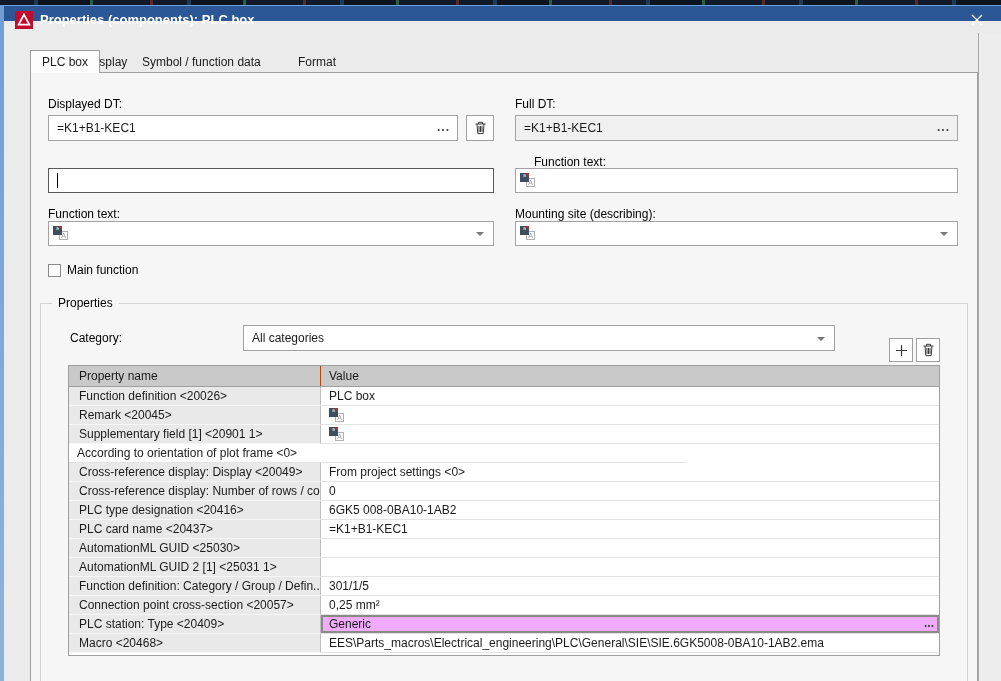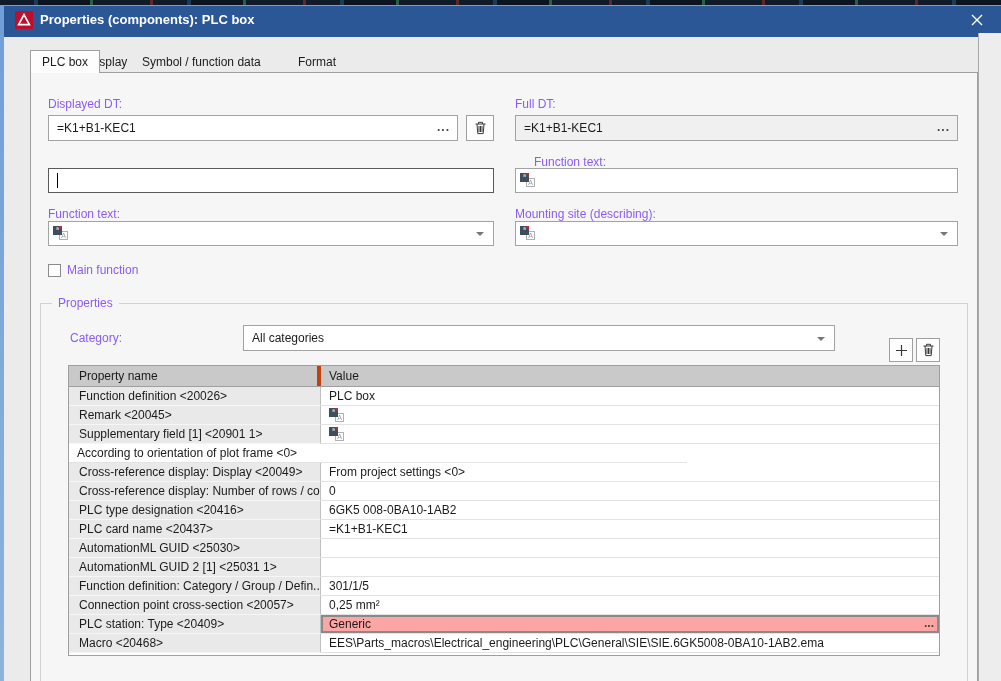--- a/index.html
+++ b/index.html
@@ -7,37 +7,37 @@
   body { font-family:"Liberation Sans", sans-serif; font-size:12px; color:#1b1b1b; }
 
   .window { position:relative; width:1001px; height:681px; background:#ebebeb; }
 
   .top-strip { position:absolute; left:0; top:0; width:1001px; height:5px;
     background:repeating-linear-gradient(90deg,#101a28 0 34px,#1d3a57 34px 38px,#0c1420 38px 90px,#2a5e46 90px 93px,#101a28 93px 150px,#5a2a2a 150px 153px); }
 
   .left-border { position:absolute; left:0; top:5px; width:4px; height:676px;
     background:linear-gradient(180deg,#6f9fd6,#8db3dd); z-index:5; }
 
-  .titlebar { position:absolute; left:0; top:5px; width:1001px; height:32px; background:#2b5797; border-top:1px solid #6f9fd6; }
+  .titlebar { position:absolute; left:0; top:5px; width:1001px; height:16px; background:#2b5797; border-top:1px solid #6f9fd6; }
   .app-icon { position:absolute; left:15px; top:5px; width:18px; height:18px; }
   .title { position:absolute; left:40px; top:6px; color:#ffffff; font-size:13px; font-weight:600; }
   .close-btn { position:absolute; right:14px; top:5px; width:20px; height:18px; display:flex; align-items:center; justify-content:center; cursor:pointer; }
 
   .dialog-right-margin { position:absolute; left:978px; top:33px; width:23px; height:648px; background:#ededed; border-left:1px solid #a9a9a9; }
 
   
   .tab { position:absolute; font-size:12px; color:#1b1b1b; cursor:pointer; }
   .tab.active { left:30px; top:50px; height:23px; padding:4px 11px 0 11px; background:#fdfdfd; border:1px solid #9f9f9f; border-bottom:none; z-index:3; }
   .tab.t2 { left:88px;  top:55px; }
   .tab.t3 { left:142px; top:55px; }
   .tab.t4 { left:298px; top:55px; }
 
   .tab-page { position:absolute; left:30px; top:72px; width:948px; height:609px; background:#f6f6f6; border:1px solid #9f9f9f; border-bottom:none; }
 
-  .lbl { position:absolute; color:#8b5cf6; }
+  .lbl { position:absolute; color:#000000; }
 
   .inp { position:absolute; background:#ffffff; border:1px solid #a3a3a3; line-height:24px; padding-left:8px; }
   .inp .ell { position:absolute; right:7px; top:0; line-height:22px; font-weight:bold; color:#444; letter-spacing:1px; cursor:pointer; }
   .inp.readonly { background:#f0f0f0; }
   .inp.focused { border:1px solid #5a5a5a; }
   .caret { position:absolute; left:8px; top:4px; width:1px; height:15px; background:#000; }
 
   .combo { position:absolute; background:#ffffff; border:1px solid #a3a3a3; }
   .combo .arrow { position:absolute; right:9px; top:10px; width:0; height:0;
     border-left:4px solid transparent; border-right:4px solid transparent; border-top:4px solid #777; }
@@ -54,27 +54,27 @@
 
   .checkbox { position:absolute; left:48px; top:264px; width:13px; height:13px; background:#fff; border:1px solid #8a8a8a; cursor:pointer; }
 
   .groupbox { position:absolute; left:40px; top:303px; width:928px; height:378px; border:1px solid #d2d2d2; border-bottom:none; }
   .legend { position:absolute; left:52px; top:296px; background:#f6f6f6; padding:0 6px; }
 
   
   .ptable { position:absolute; left:68px; top:365px; width:872px; height:291px; border:1px solid #9f9f9f; background:#fff; }
   .prow { display:flex; width:100%; height:19px; }
   .prow.header { height:21px; background:#c9c9c9; border-bottom:1px solid #9f9f9f; font-size:12px; }
-  .prow.header .cname { background:#c9c9c9; border-right:4px solid #c2410c; border-bottom:none; line-height:20px; }
+  .prow.header .cname { background:#c9c9c9; border-right:1px solid #c2410c; border-bottom:none; line-height:20px; }
   .prow.header .cval  { background:#c9c9c9; border-bottom:none; line-height:20px; }
   .cname { width:252px; height:100%; background:#e9e9e9; border-right:1px solid #bfbfbf; border-bottom:1px solid #f6f6f6;
     line-height:18px; padding-left:10px; white-space:nowrap; overflow:hidden; }
   .cval  { width:618px; height:100%; background:#fff; border-bottom:1px solid #e3e3e3; line-height:18px; padding-left:8px;
     white-space:nowrap; overflow:hidden; position:relative; }
-  .cval.selected { box-shadow:inset 0 0 0 2px #8a8a8a; background:#fca5a5; }
+  .cval.selected { box-shadow:inset 0 0 0 2px #8a8a8a; background:#f0abfc; }
   .cval .cell-ell { position:absolute; right:5px; top:0; line-height:17px; font-weight:bold; color:#444; cursor:pointer; }
   .cval .ticon { position:relative; display:inline-block; left:0; top:2px; }
 
   svg { display:block; }
 </style>
 </head>
 <body>
 
 <div class="window">
 

